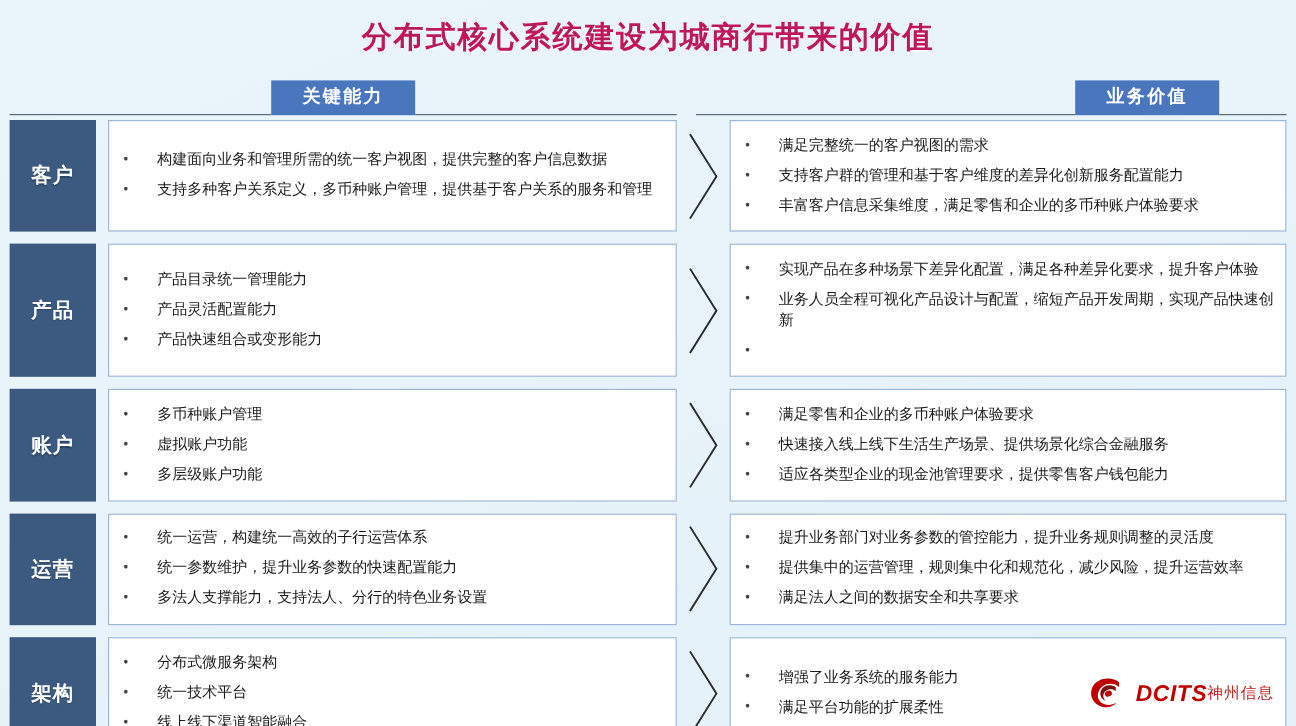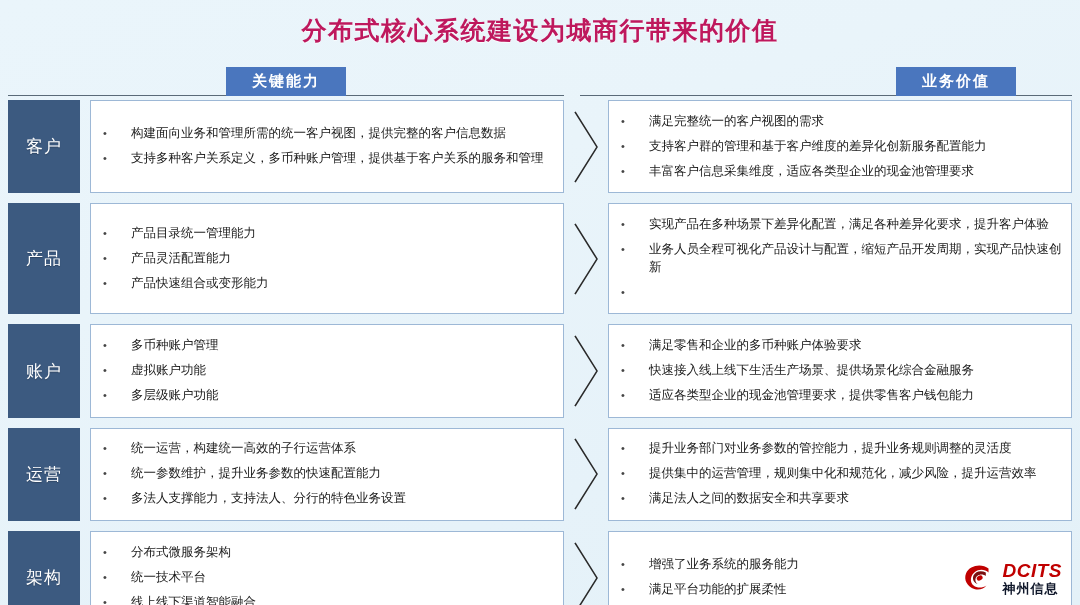--- a/index.html
+++ b/index.html
@@ -76,21 +76,21 @@
     align-items: stretch;
     margin-bottom: 10px;
   }
 
   .row-label {
     width: 72px;
     flex: 0 0 72px;
     background: #3c5a80;
     color: #ffffff;
     font-size: 17px;
-    font-weight: normal;
+    font-weight: bold;
     letter-spacing: 1px;
     display: flex;
     align-items: center;
     justify-content: center;
     text-shadow: 0 1px 1px rgba(0,0,0,0.25);
   }
 
   .spacer-sm { flex: 0 0 10px; }
 
   .card {
@@ -137,32 +137,32 @@
   
   .logo {
     position: absolute;
     right: 18px;
     bottom: 10px;
     display: flex;
     align-items: center;
     gap: 7px;
   }
   .logo-mark { width: 34px; height: 34px; }
-  .logo-words { display: flex; flex-direction: column; line-height: 1; }
+  .logo-words { display: flex; flex-direction: row; line-height: 1; }
   .logo-en {
     font-size: 19px;
     font-weight: bold;
     color: #c00000;
     letter-spacing: 0.5px;
     font-style: italic;
   }
   .logo-cn {
     font-size: 13px;
-    font-weight: bold;
-    color: #0f172a;
+    font-weight: normal;
+    color: #b91c1c;
     letter-spacing: 1px;
     margin-top: 2px;
   }
 </style>
 </head>
 <body>
 
 <div class="title-bar">
   <div class="title-text">分布式核心系统建设为城商行带来的价值</div>
 </div>
@@ -207,21 +207,21 @@
           <li>
             <span class="dot">•</span>
             <span class="txt">满足完整统一的客户视图的需求</span>
           </li>
           <li>
             <span class="dot">•</span>
             <span class="txt">支持客户群的管理和基于客户维度的差异化创新服务配置能力</span>
           </li>
           <li>
             <span class="dot">•</span>
-            <span class="txt">丰富客户信息采集维度，适应各类型企业的现金池管理要求</span>
+            <span class="txt">丰富客户信息采集维度，满足零售和企业的多币种账户体验要求</span>
           </li>
         </ul>
       </div>
     </div>
     <div class="row">
       <div class="row-label">产品</div>
       <div class="spacer-sm"></div>
       <div class="card left">
         <ul class="bullets">
           <li>

